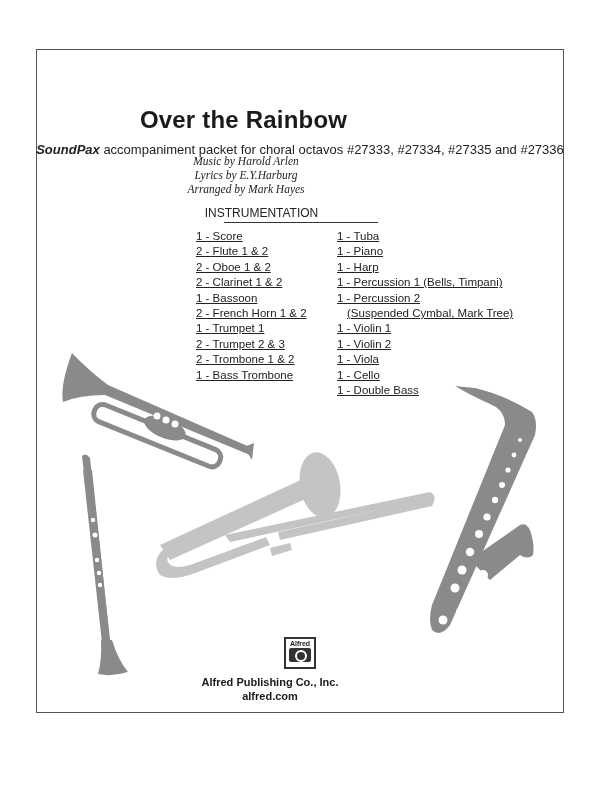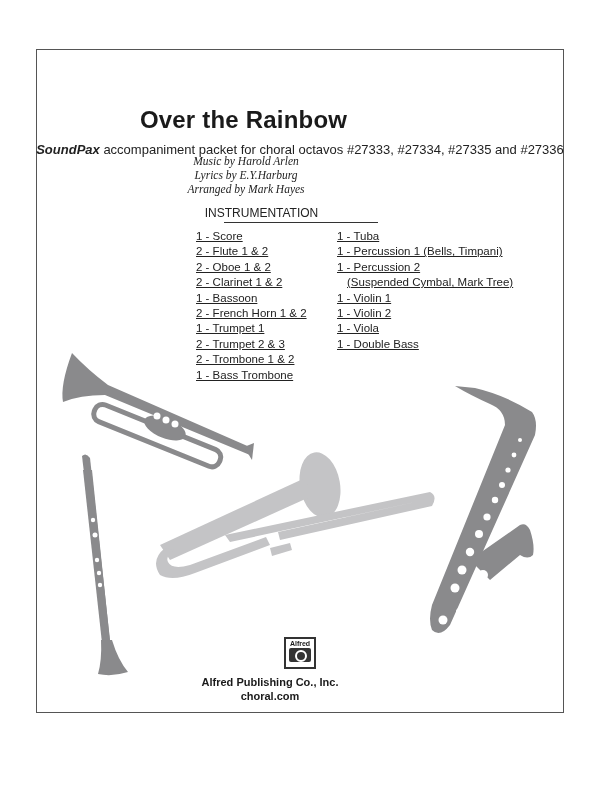--- a/index.html
+++ b/index.html
@@ -43,26 +43,29 @@
   <div>1 - Bassoon</div>
   <div>2 - French Horn 1 &amp; 2</div>
   <div>1 - Trumpet 1</div>
   <div>2 - Trumpet 2 &amp; 3</div>
   <div>2 - Trombone 1 &amp; 2</div>
   <div>1 - Bass Trombone</div>
 </div>
 
 <div class="col" style="left:337px">
   <div>1 - Tuba</div>
+  <div>1 - Piano</div>
+  <div>1 - Harp</div>
   <div>1 - Percussion 1 (Bells, Timpani)</div>
   <div>1 - Percussion 2</div>
   <div class="indent">(Suspended Cymbal, Mark Tree)</div>
   <div>1 - Violin 1</div>
   <div>1 - Violin 2</div>
   <div>1 - Viola</div>
+  <div>1 - Cello</div>
   <div>1 - Double Bass</div>
 </div>
 
 <svg class="inst" width="600" height="800">
 
   <g fill="#8a8a8c">
     <path d="M72,353 Q60,385 63,402 Q80,395 105,395 L250,455 L252,448 L108,385 Q88,370 72,353 Z"></path>
     <rect x="98" y="402" rx="8" ry="8" width="135" height="18" transform="rotate(22 98 402)" fill="none" stroke="#8a8a8c" stroke-width="5"></rect>
     <ellipse cx="165" cy="428" rx="22" ry="10" transform="rotate(22 165 428)"></ellipse>
     <circle cx="157" cy="416" r="3.5" fill="#fff"></circle>
@@ -110,13 +113,13 @@
   </g>
 </svg>
 
 <div class="logo">
   <div class="lt">Alfred</div>
   <div class="lm">
       <span></span>
     </div>
 </div>
 <div class="pub" style="top:676px">Alfred Publishing Co., Inc.</div>
-<div class="pub" style="top:690px">choral.com</div>
+<div class="pub" style="top:690px">alfred.com</div>
 
 </body></html>

